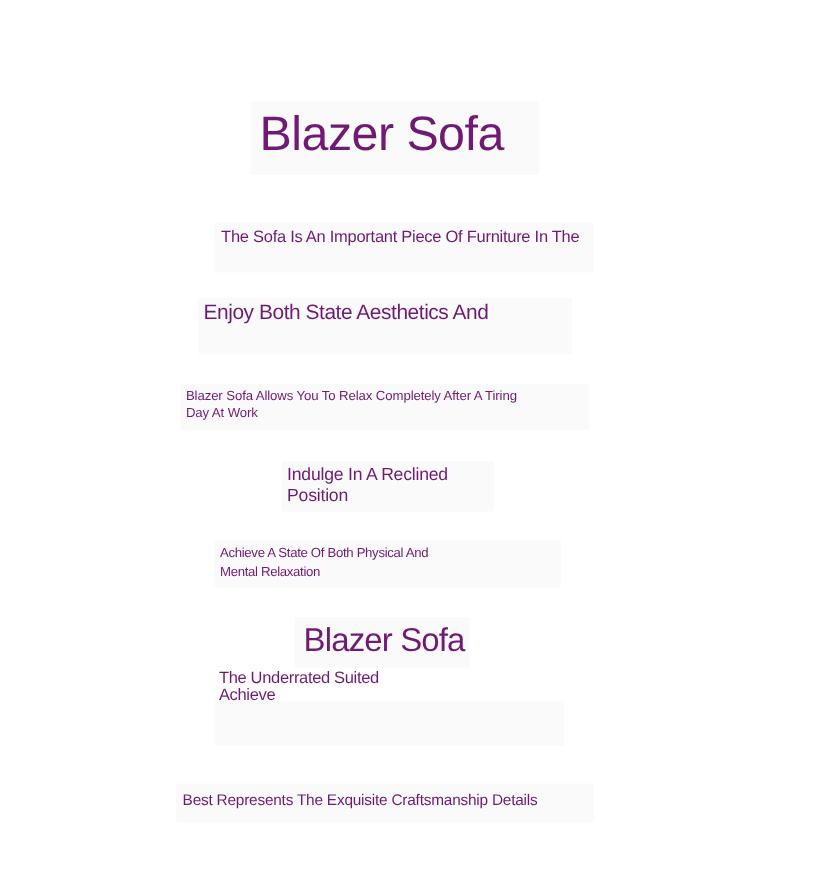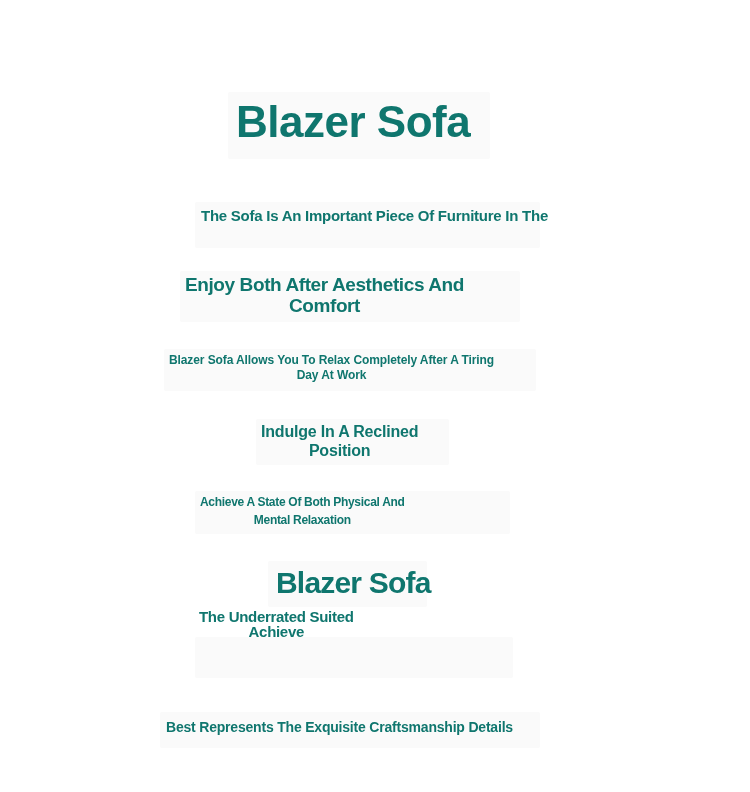--- a/index.html
+++ b/index.html
@@ -28,24 +28,24 @@
   .bd4 { left: 164px; top: 349px; width: 372px; height: 42px; }
   .bd5 { left: 256px; top: 419px; width: 193px; height: 46px; }
   .bd6 { left: 195px; top: 491px; width: 315px; height: 43px; }
   .bd7 { left: 268px; top: 561px; width: 159px; height: 46px; }
   .bd8 { left: 195px; top: 637px; width: 318px; height: 41px; }
   .bd9 { left: 160px; top: 712px; width: 380px; height: 36px; }
 
   .blk {
     position: absolute;
     margin: 0;
-    font-weight: 700;
-    color: #0f766e;
+    font-weight: 400;
+    color: #701a75;
     white-space: nowrap;
-    text-align: center;
+    text-align: left;
   }
   .b1 { left: 236px; top:  99px; font-size: 44px;   line-height: 46px;   letter-spacing: -0.5px; }
   .b2 { left: 201px; top: 207px; font-size: 15px;   line-height: 17.5px; letter-spacing: -0.25px; }
   .b3 { left: 185px; top: 275px; font-size: 19px;   line-height: 20.5px; letter-spacing: -0.4px; }
   .b4 { left: 169px; top: 353px; font-size: 12px;   line-height: 15px;   letter-spacing: -0.1px; }
   .b5 { left: 261px; top: 423px; font-size: 16px; line-height: 18.5px; letter-spacing: -0.2px; }
   .b6 { left: 200px; top: 494px; font-size: 12px;   line-height: 17.5px; letter-spacing: -0.3px; }
   .b7 { left: 276px; top: 566px; font-size: 30px;   line-height: 33px;   letter-spacing: -0.8px; }
   .b8 { left: 199px; top: 610px; font-size: 15px;   line-height: 14.5px; letter-spacing: -0.3px; }
   .b9 { left: 166px; top: 719px; font-size: 14px;   line-height: 16px;   letter-spacing: -0.2px; }
@@ -65,22 +65,21 @@
   <div class="backdrop bd8"></div>
   <div class="backdrop bd9"></div>
 
   <h1 class="blk b1">Blazer Sofa</h1>
 
   <div class="blk b2">
     <div>The Sofa Is An Important Piece Of Furniture In The</div>
   </div>
 
   <div class="blk b3">
-    <div>Enjoy Both After Aesthetics And</div>
-    <div>Comfort</div>
+    <div>Enjoy Both State Aesthetics And</div>
   </div>
 
   <div class="blk b4">
     <div>Blazer Sofa Allows You To Relax Completely After A Tiring</div>
     <div>Day At Work</div>
   </div>
 
   <div class="blk b5">
     <div>Indulge In A Reclined</div>
     <div>Position</div>

